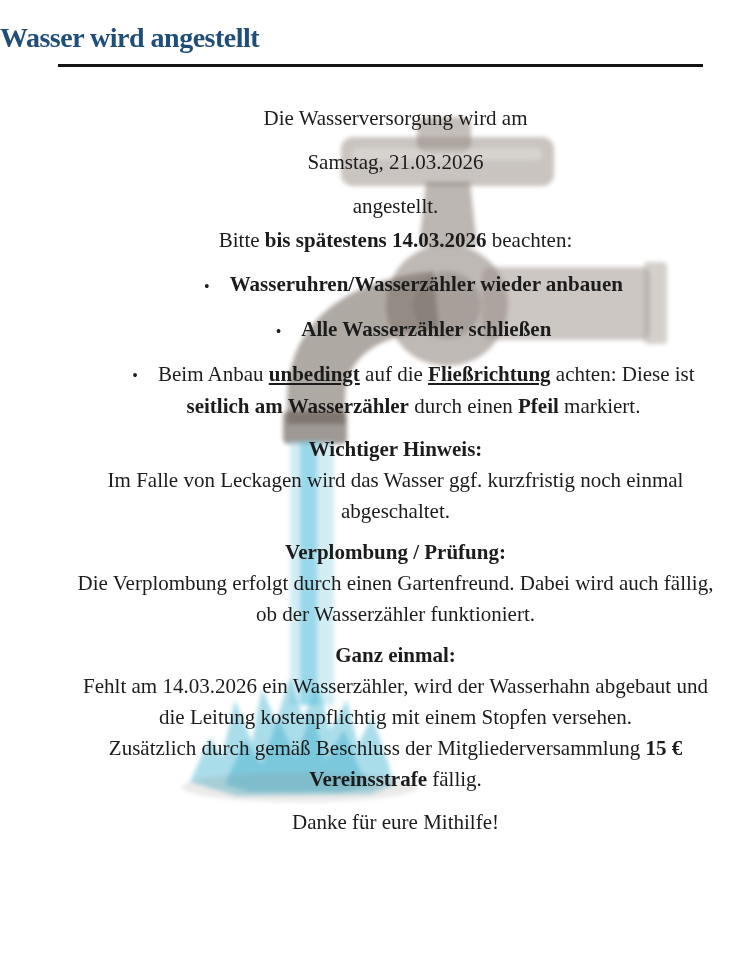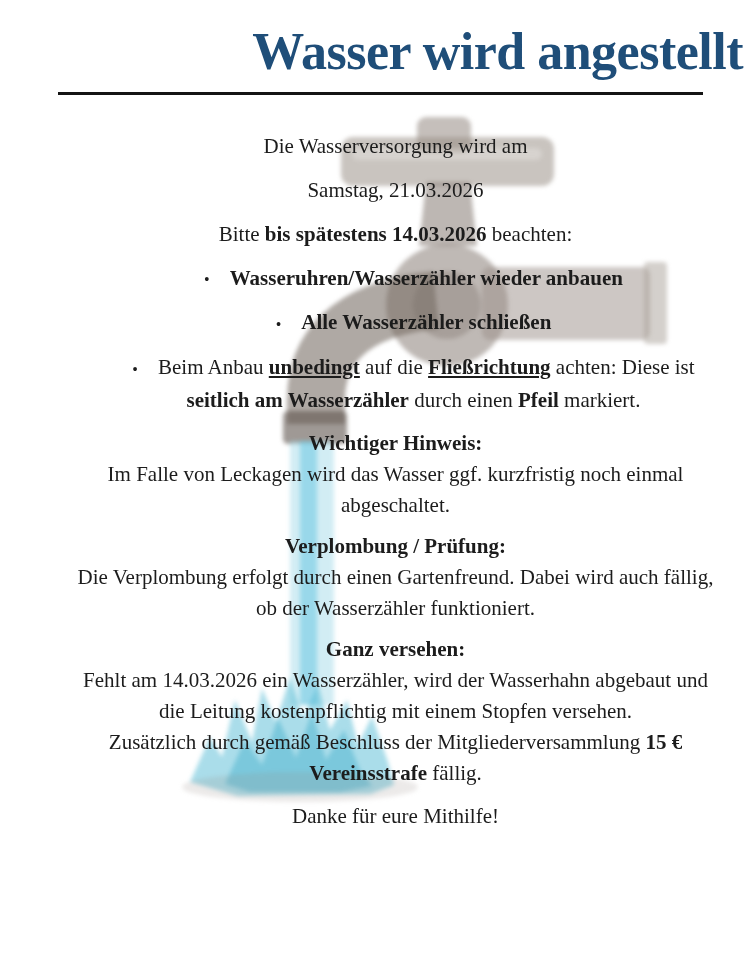--- a/index.html
+++ b/index.html
@@ -12,23 +12,23 @@
     font-family:"Liberation Serif", serif;
     color:#1c1c1c;
   }
   .watermark {
     position:absolute; left:0; top:0; width:755px; height:977px;
     filter:blur(2.2px);
     pointer-events:none;
   }
   .doc { position:relative; z-index:1; }
   .title {
-    margin:22px 12px 0;
-    text-align:right;
-    font-size:52px;
+    margin:22px 0 0;
+    text-align:left;
+    font-size:28px;
     font-weight:bold;
     color:#1f4e79;
     line-height:1.15;
     letter-spacing:-0.5px;
   }
   .rule {
     border:none;
     border-top:3px solid #141414;
     margin:10px 52px 0 58px;
   }
@@ -86,20 +86,21 @@
     </g>
   </svg>
 
   <div class="doc">
     <h1 class="title">Wasser wird angestellt</h1>
     <hr class="rule">
 
     <div class="content">
       <p class="para">Die Wasserversorgung wird am</p>
       <p class="para">Samstag, 21.03.2026</p>
+      <p class="para action">angestellt.</p>
       <p class="para"><span>Bitte </span><span style="font-weight: bold;">bis spätestens 14.03.2026</span><span> beachten:</span></p>
 
       <ul class="bullets">
         <li>
           <span class="marker">•</span><span><span style="font-weight: bold;">Wasseruhren/Wasserzähler wieder anbauen</span></span>
         </li>
         <li>
           <span class="marker">•</span><span><span style="font-weight: bold;">Alle Wasserzähler schließen</span></span>
         </li>
         <li>
@@ -111,21 +112,21 @@
         <p class="heading">Wichtiger Hinweis:</p>
         <p class="para tight"><span>Im Falle von Leckagen wird das Wasser ggf. kurzfristig noch einmal abgeschaltet.</span></p>
       </div>
 
       <div class="section">
         <p class="heading">Verplombung / Prüfung:</p>
         <p class="para tight"><span>Die Verplombung erfolgt durch einen Gartenfreund. Dabei wird auch fällig, ob der Wasserzähler funktioniert.</span></p>
       </div>
 
       <div class="section">
-        <p class="heading">Ganz versehen:</p>
+        <p class="heading">Ganz einmal:</p>
         <p class="para tight"><span>Fehlt am 14.03.2026 ein Wasserzähler, wird der Wasserhahn abgebaut und die Leitung kostenpflichtig mit einem Stopfen versehen.</span></p>
         <p class="para tight"><span>Zusätzlich durch gemäß Beschluss der Mitgliederversammlung </span><span style="font-weight: bold;">15 € Vereinsstrafe</span><span> fällig.</span></p>
       </div>
 
       <p class="para closing">Danke für eure Mithilfe!</p>
     </div>
   </div>
 </div>
 
 </body></html>

